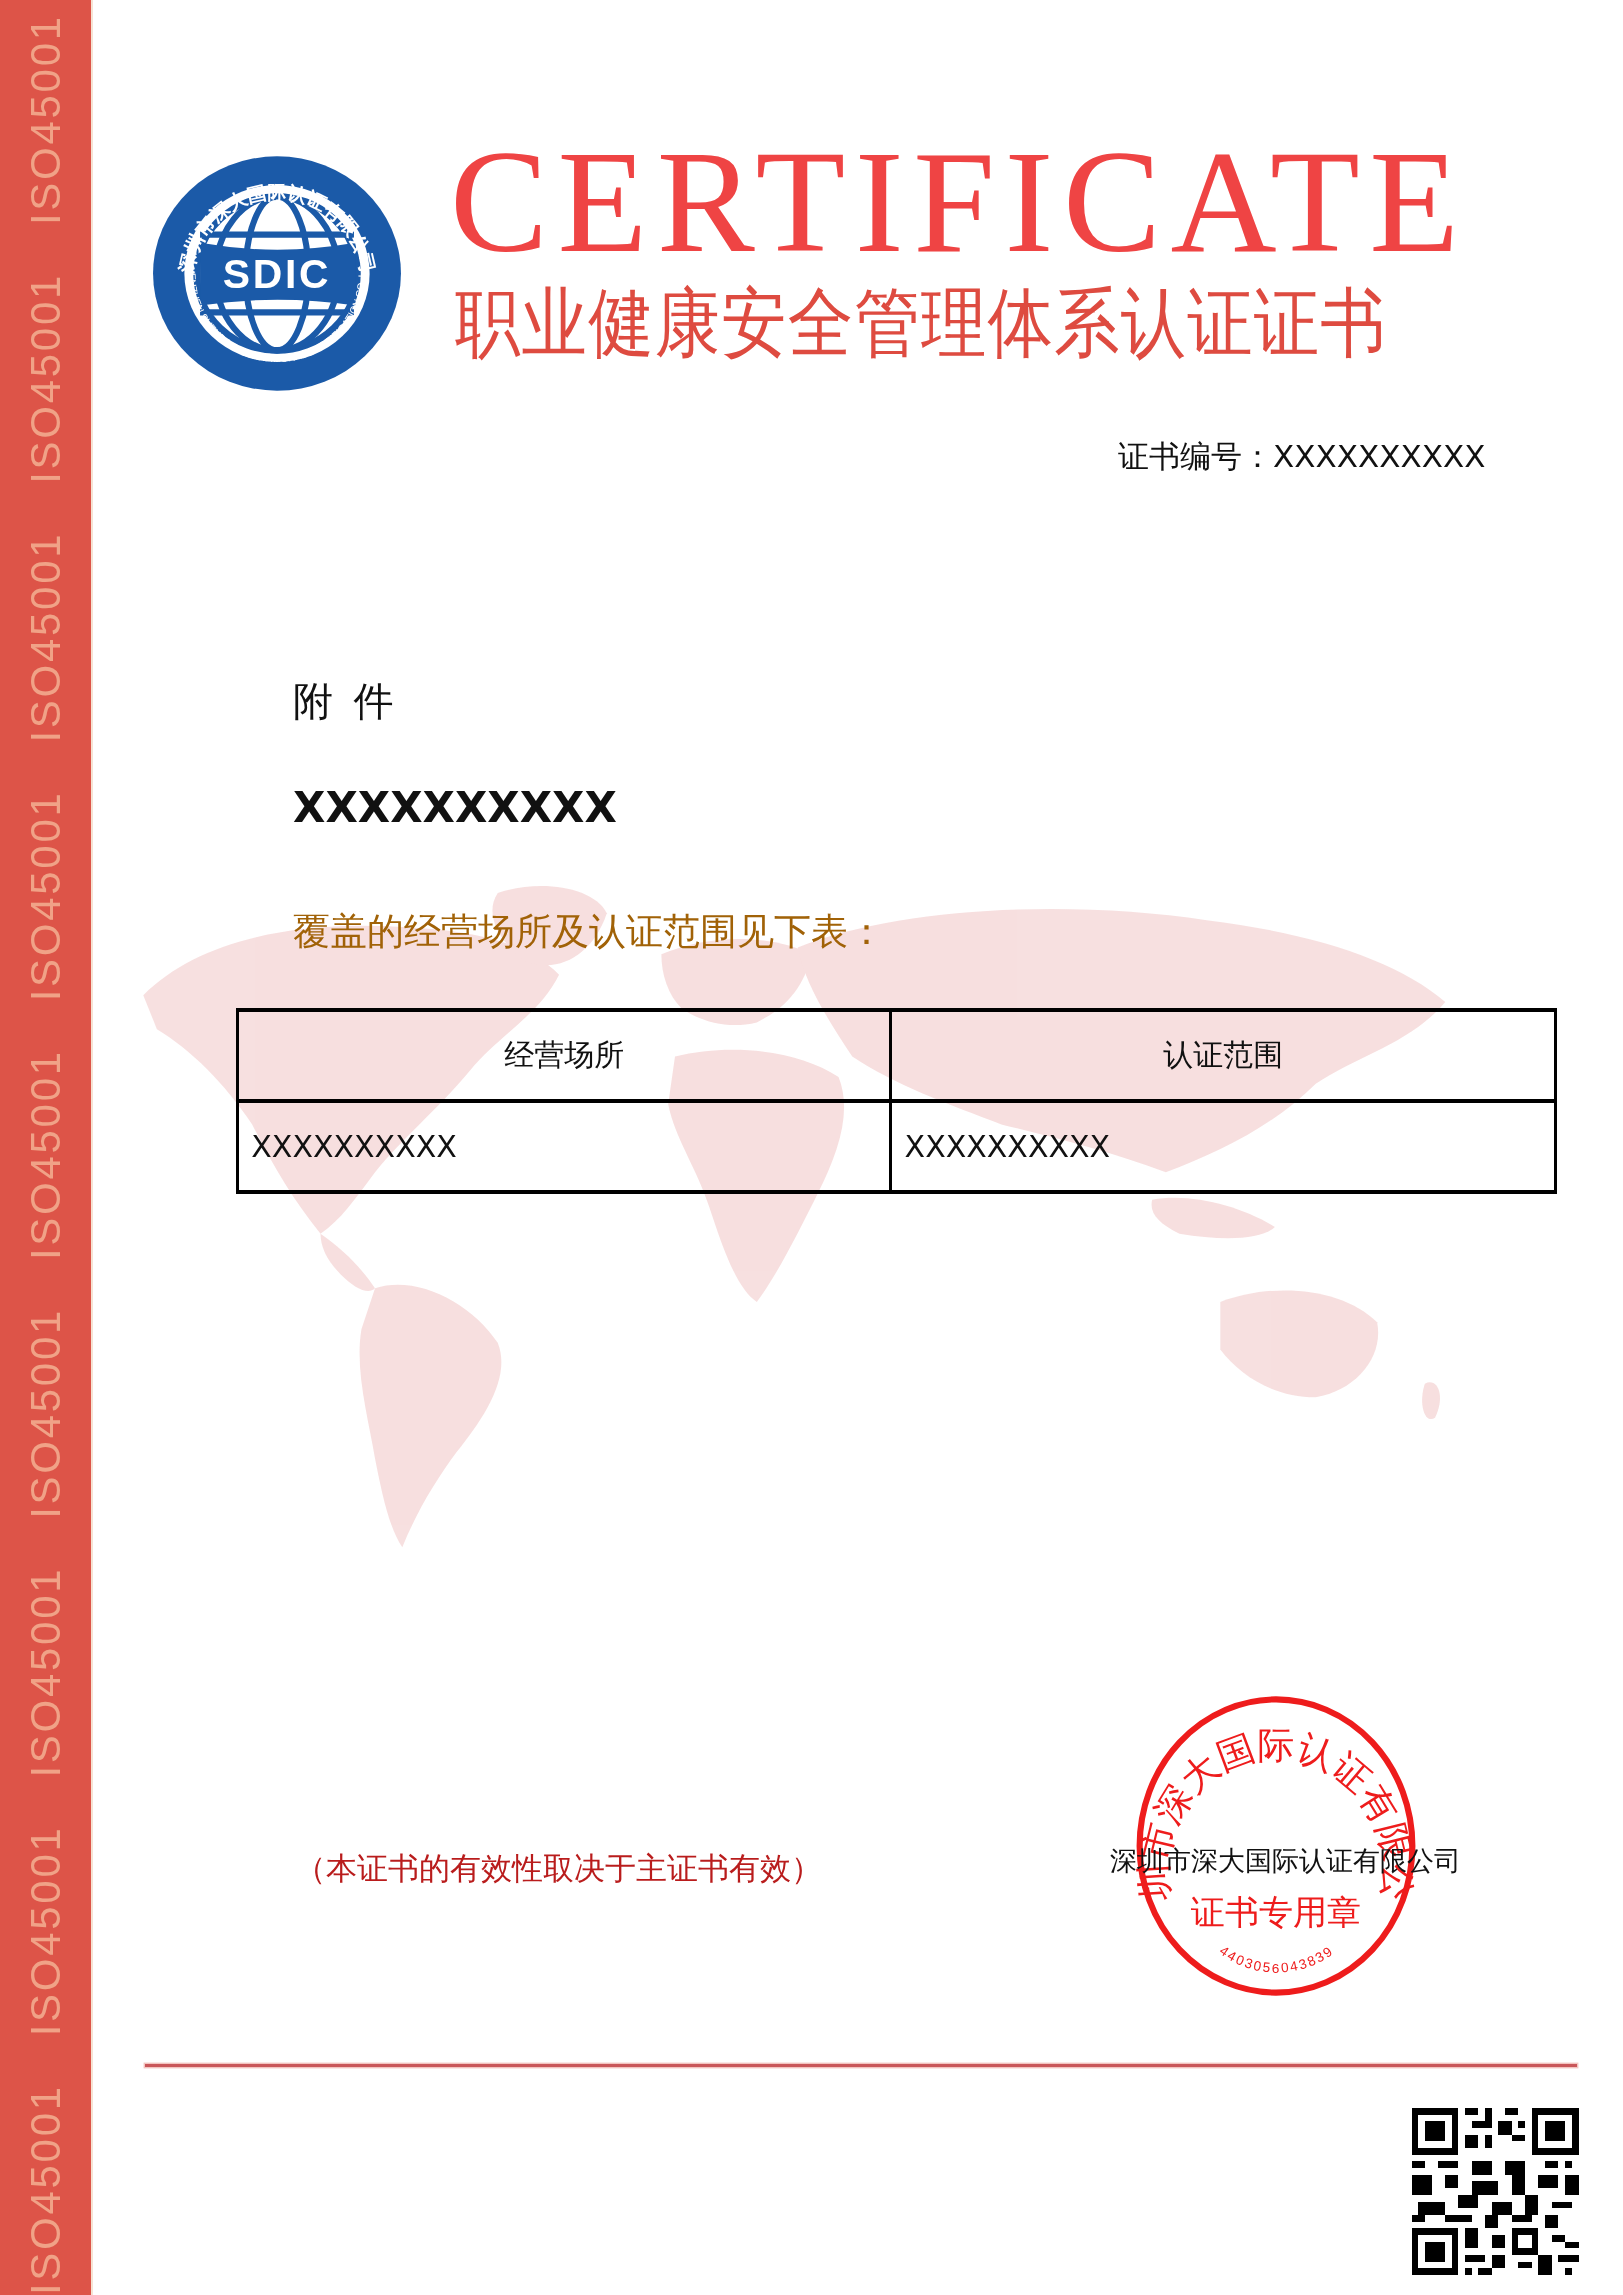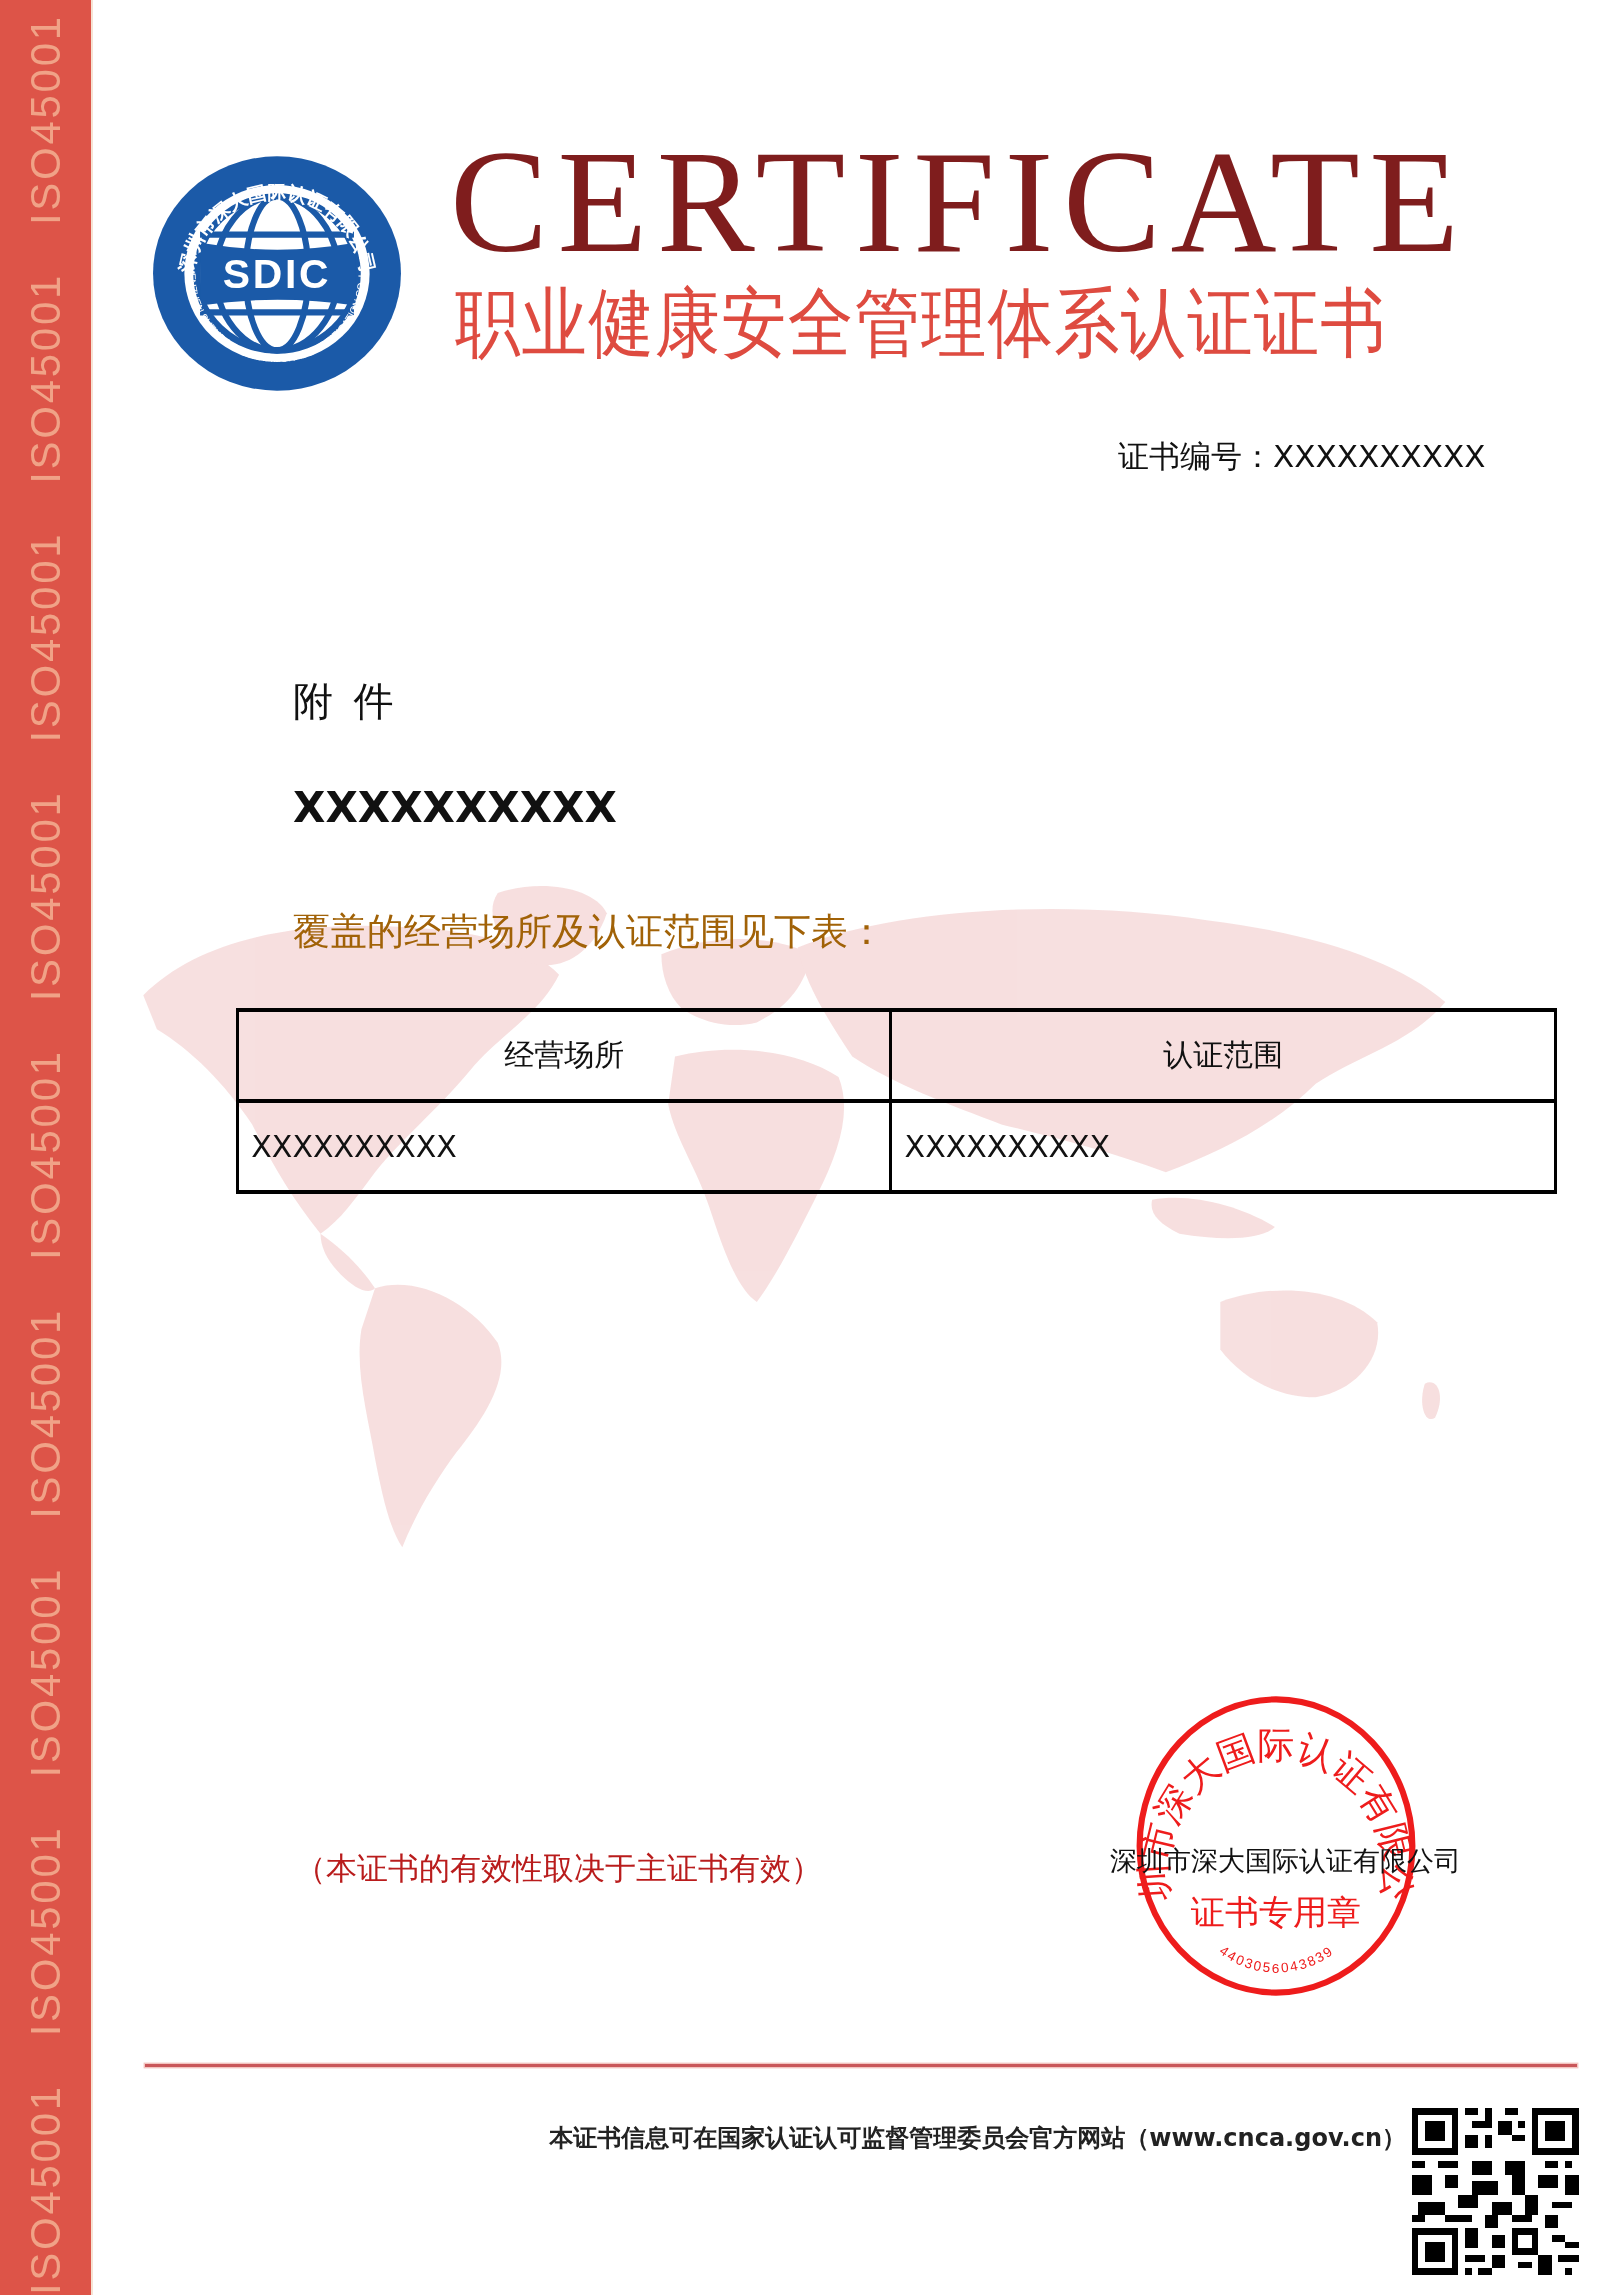--- a/index.html
+++ b/index.html
@@ -27,21 +27,21 @@
   .stripe-text span { display: inline-block; margin-right: 48px; }
 
   
   .logo { position: absolute; left: 151px; top: 154px; width: 252px; height: 239px; }
 
   
   .cert-word {
     position: absolute; left: 450px; top: 128px; width: 1064px;
     font-family: "Liberation Serif", "DejaVu Serif", serif;
     font-size: 147px; letter-spacing: 9.5px; line-height: 1;
-    color: #7f1d1d;
+    color: #ef4444;
     transform: scaleX(1.0);
   }
   .cert-title {
     position: absolute; left: 455px; top: 285px;
     font-size: 76px; line-height: 1; letter-spacing: 1.4px;
     color: #de4b40; white-space: nowrap;
     transform: scaleX(0.86); transform-origin: 0 0;
   }
 
   .cert-no {
@@ -200,21 +200,20 @@
   <text x="220" y="345" text-anchor="middle" font-family="DejaVu Sans, sans-serif" font-size="50" fill="#ee1c1c">证书专用章</text>
   <text font-family="Liberation Sans, sans-serif" font-size="20" fill="#ee1c1c" letter-spacing="3">
     <textPath href="#sealNum" startOffset="50%" text-anchor="middle">4403056043839</textPath>
   </text>
 </svg>
 <div class="company-sign">深圳市深大国际认证有限公司</div>
 
 <div class="divider"></div>
 
 <div class="footer-lines">
-  <div>本证书信息可在国家认证认可监督管理委员会官方网站（www.cnca.gov.cn）</div>
 </div>
 
 <svg class="qr" viewBox="0 0 25 25" shape-rendering="crispEdges">
   <rect width="25" height="25" fill="#fff"></rect>
   <g fill="#000">
     <rect x="0" y="0" width="7" height="7"></rect>
       <rect x="1" y="1" width="5" height="5" fill="#fff"></rect>
       <rect x="2" y="2" width="3" height="3"></rect>
     <rect x="18" y="0" width="7" height="7"></rect>
       <rect x="19" y="1" width="5" height="5" fill="#fff"></rect>

